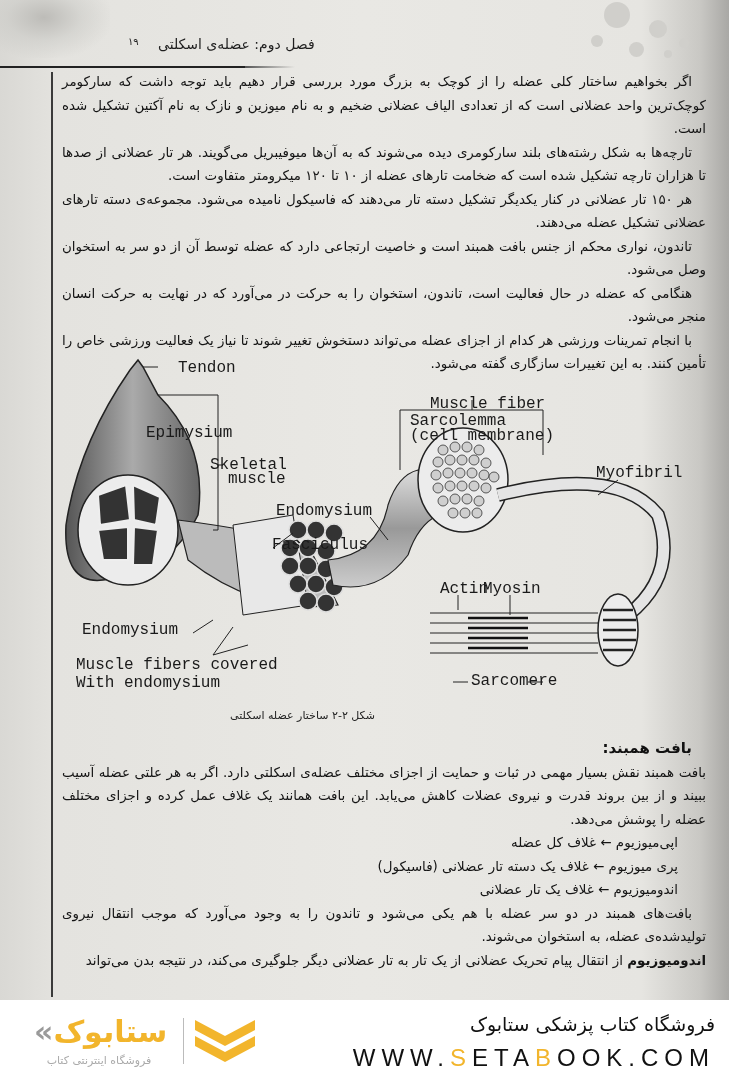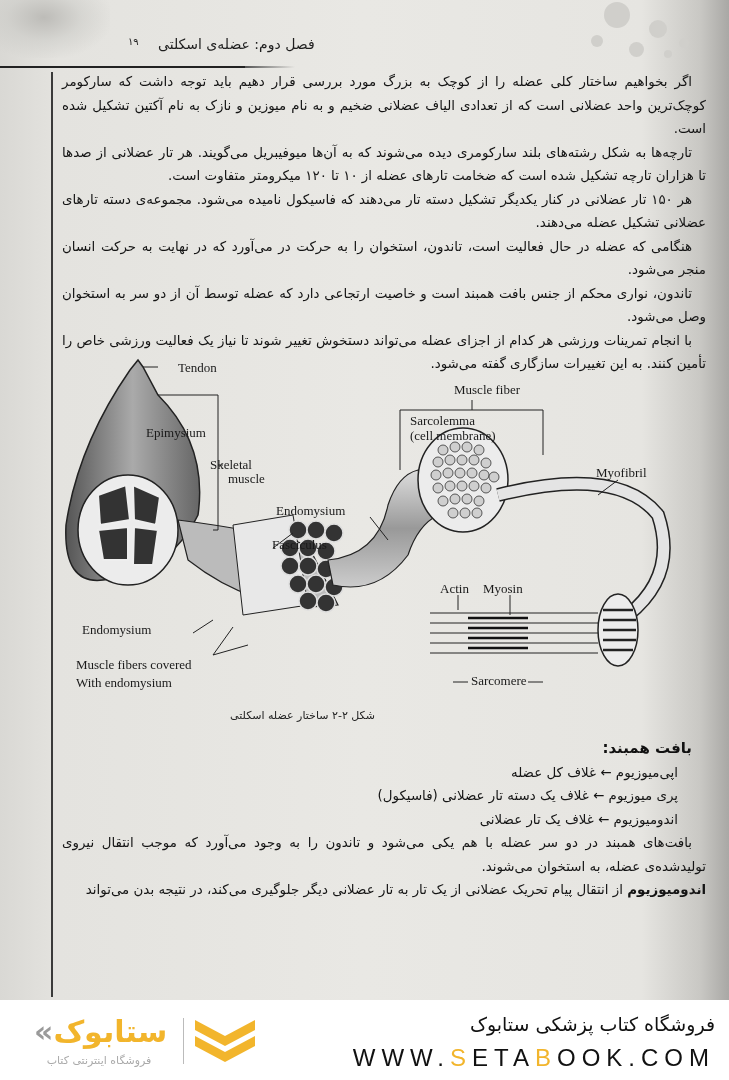--- a/index.html
+++ b/index.html
@@ -41,21 +41,21 @@
       position: absolute; left: 62px; width: 644px; direction: rtl; text-align: justify;
       font-size: 13.4px; line-height: 23.5px; color: #141414;
     }
     .text-block p { margin: 0; text-indent: 14px; }
     .text-block p.noindent { text-indent: 0; }
     .heading { font-weight: bold; font-size: 15px; color: #111; margin: 0; text-indent: 0; }
     .list-line { text-indent: 0; padding-right: 14px; }
     .arrow { font-family: "DejaVu Sans", sans-serif; }
     .figure { position: absolute; left: 58px; top: 355px; width: 660px; height: 345px; }
     .fig-label {
-      position: absolute; font-family: Liberation Serif, serif; font-size: 13px;
+      position: absolute; font-family: Liberation Mono, monospace; font-size: 16px;
       color: #1a1a1a; white-space: nowrap; line-height: 16px;
     }
     .caption {
       position: absolute; top: 709px; left: 230px; direction: rtl; font-size: 11px; color: #222;
       white-space: nowrap;
     }
     .bold-term { font-weight: bold; }
     .footer {
       position: absolute; left: 0; top: 1000px; width: 729px; height: 72px; background: #ffffff;
     }
@@ -94,22 +94,22 @@
   <div class="page-num">۱۹</div>
   <div class="header-rule"></div>
   <div class="header-rule-fade"></div>
 
   <div class="margin-rule"></div>
 
   <div class="text-block" style="top:70px;">
     <p>اگر بخواهیم ساختار کلی عضله را از کوچک به بزرگ مورد بررسی قرار دهیم باید توجه داشت که سارکومر کوچک‌ترین واحد عضلانی است که از تعدادی الیاف عضلانی ضخیم و به نام میوزین و نازک به نام آکتین تشکیل شده است.</p>
     <p>تارچه‌ها به شکل رشته‌های بلند سارکومری دیده می‌شوند که به آن‌ها میوفیبریل می‌گویند. هر تار عضلانی از صدها تا هزاران تارچه تشکیل شده است که ضخامت تارهای عضله از ۱۰ تا ۱۲۰ میکرومتر متفاوت است.</p>
     <p>هر ۱۵۰ تار عضلانی در کنار یکدیگر تشکیل دسته تار می‌دهند که فاسیکول نامیده می‌شود. مجموعه‌ی دسته تارهای عضلانی تشکیل عضله می‌دهند.</p>
+    <p>تاندون، نواری محکم از جنس بافت همبند است و خاصیت ارتجاعی دارد که عضله توسط آن از دو سر به استخوان وصل می‌شود.</p>
     <p>هنگامی که عضله در حال فعالیت است، تاندون، استخوان را به حرکت در می‌آورد که در نهایت به حرکت انسان منجر می‌شود.</p>
-    <p>تاندون، نواری محکم از جنس بافت همبند است و خاصیت ارتجاعی دارد که عضله توسط آن از دو سر به استخوان وصل می‌شود.</p>
     <p>با انجام تمرینات ورزشی هر کدام از اجزای عضله می‌تواند دستخوش تغییر شوند تا نیاز یک فعالیت ورزشی خاص را تأمین کنند. به این تغییرات سازگاری گفته می‌شود.</p>
   </div>
 
   <div class="figure">
     <svg width="660" height="345" viewBox="0 0 660 345">
       <defs>
         <linearGradient id="mg" x1="0" y1="0" x2="1" y2="0">
           <stop offset="0" stop-color="#555"></stop>
           <stop offset="0.5" stop-color="#aaa"></stop>
           <stop offset="1" stop-color="#666"></stop>
@@ -229,38 +229,39 @@
       </g>
       <g stroke="#222" stroke-width="1">
         <line x1="395" y1="327" x2="410" y2="327"></line>
           <line x1="470" y1="327" x2="485" y2="327"></line>
       </g>
     </svg>
     <div class="fig-label" style="left:120px;top:5px;">Tendon</div>
     <div class="fig-label" style="left:88px;top:70px;">Epimysium</div>
     <div class="fig-label" style="left:152px;top:102px;">Skeletal</div>
     <div class="fig-label" style="left:170px;top:116px;">muscle</div>
-    <div class="fig-label" style="left:372px;top:27px;margin-left:24px;">Muscle fiber</div>
+    <div class="fig-label" style="left:372px;top:41px;">Muscle fiber</div>
     <div class="fig-label" style="left:352px;top:58px;">Sarcolemma</div>
     <div class="fig-label" style="left:352px;top:73px;">(cell membrane)</div>
     <div class="fig-label" style="left:538px;top:110px;">Myofibril</div>
     <div class="fig-label" style="left:218px;top:148px;">Endomysium</div>
     <div class="fig-label" style="left:214px;top:182px;">Fasciculus</div>
     <div class="fig-label" style="left:382px;top:226px;">Actin</div>
     <div class="fig-label" style="left:425px;top:226px;">Myosin</div>
     <div class="fig-label" style="left:24px;top:267px;">Endomysium</div>
     <div class="fig-label" style="left:18px;top:302px;">Muscle fibers covered</div>
     <div class="fig-label" style="left:18px;top:320px;">With endomysium</div>
     <div class="fig-label" style="left:413px;top:318px;">Sarcomere</div>
   </div>
 
   <div class="caption">شکل ۲-۲ ساختار عضله اسکلتی</div>
 
   <div class="text-block" style="top:737px;">
     <p class="heading">بافت همبند:</p>
+    <p class="noindent">بافت همبند نقش بسیار مهمی در ثبات و حمایت از اجزای مختلف عضله‌ی اسکلتی دارد. اگر به هر علتی عضله آسیب ببیند و از بین بروند قدرت و نیروی عضلات کاهش می‌یابد. این بافت همانند یک غلاف عمل کرده و اجزای مختلف عضله را پوشش می‌دهد.</p>
     <p class="list-line">
       <span>اپی‌میوزیوم</span>
       <span class="arrow">←</span>
       <span>غلاف کل عضله</span>
     </p>
     <p class="list-line">
       <span>پری میوزیوم</span>
       <span class="arrow">←</span>
       <span>غلاف یک دسته تار عضلانی (فاسیکول)</span>
     </p>

